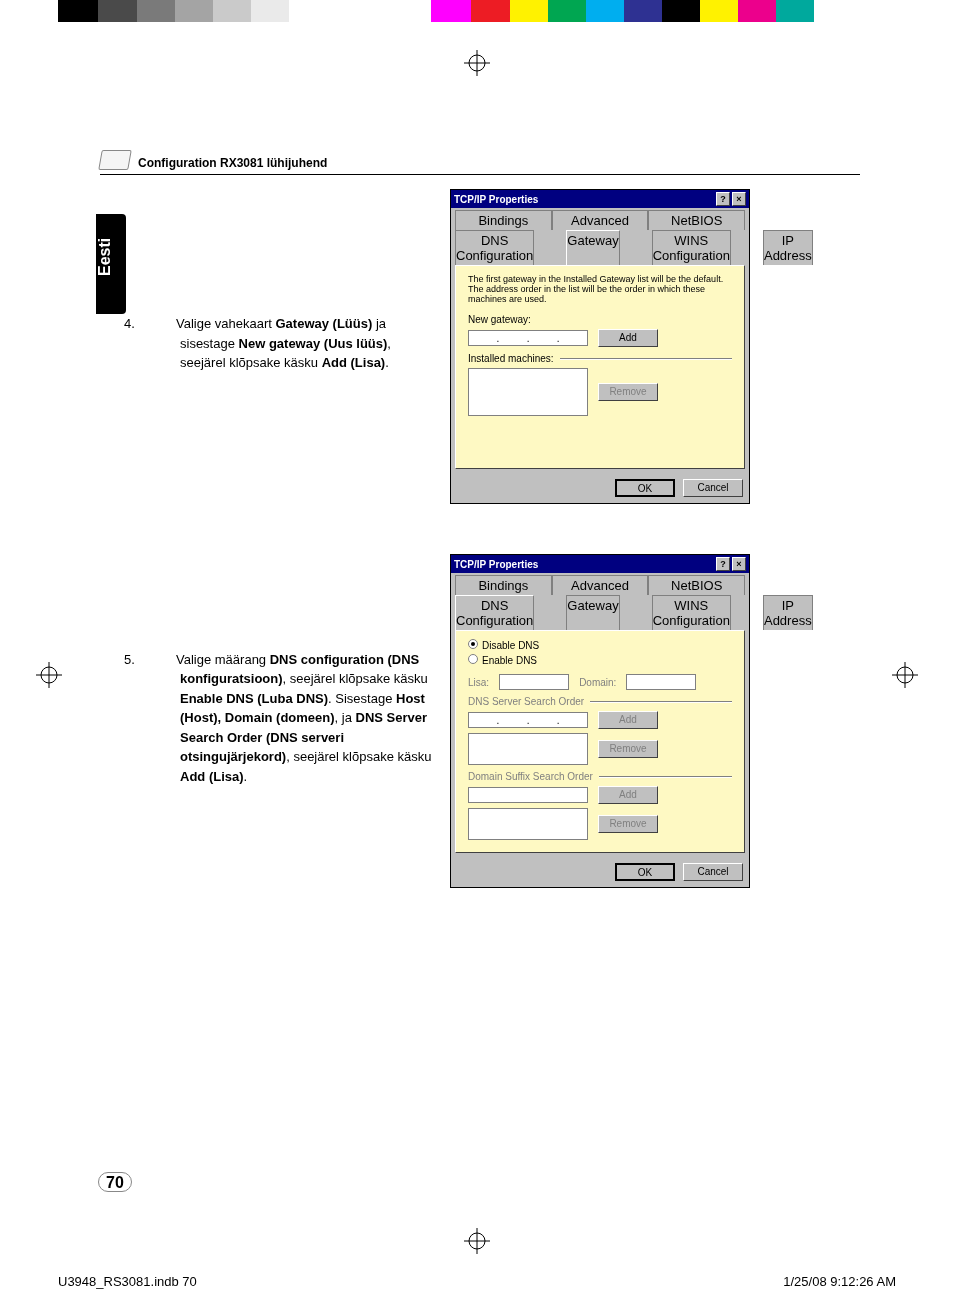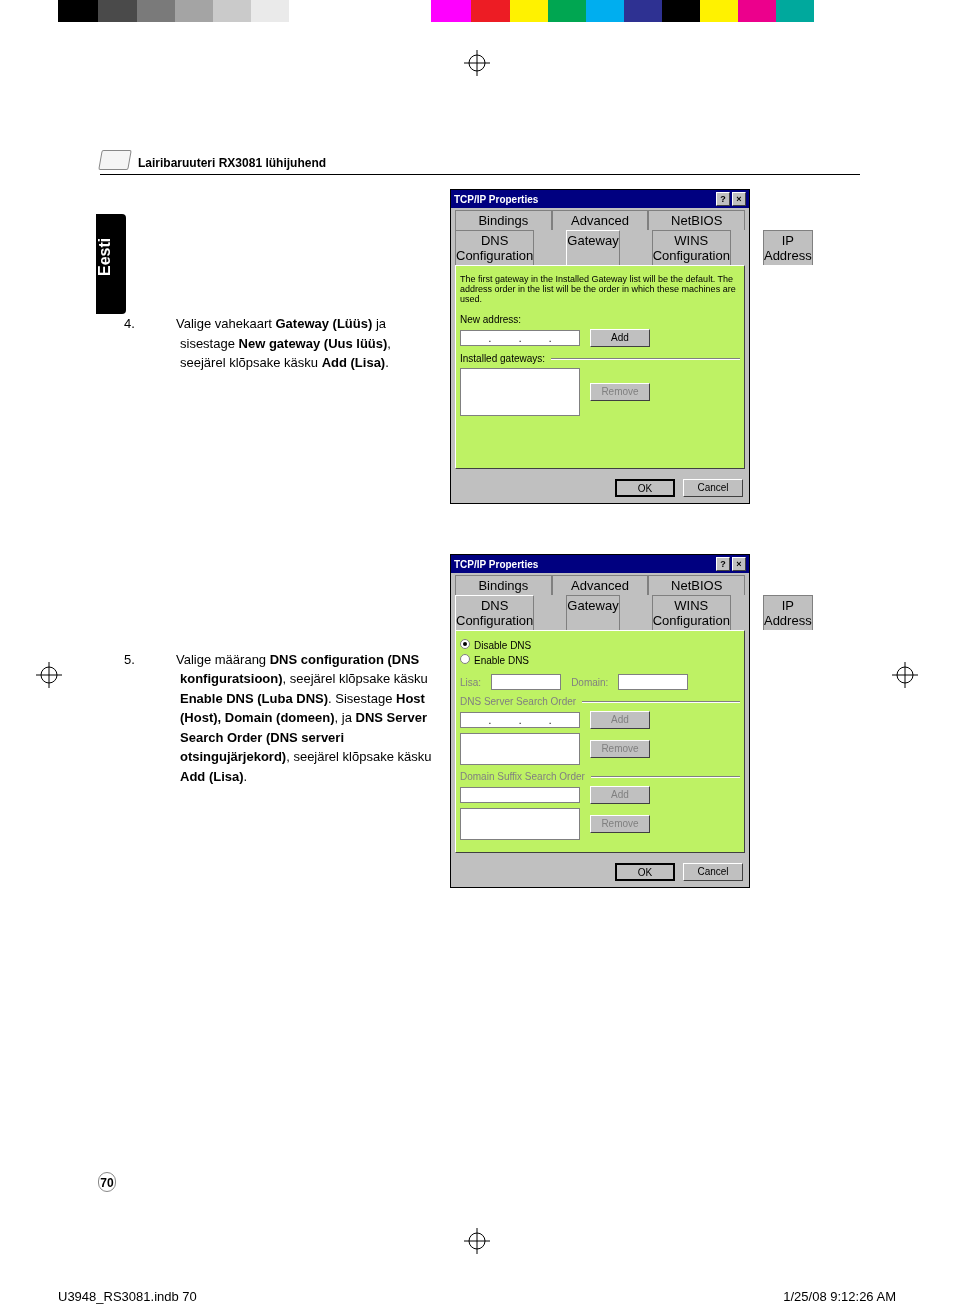--- a/index.html
+++ b/index.html
@@ -42,43 +42,43 @@
 
   
   .dlg { width:300px; background:#c0c0c0; border:1px solid #000; font-size:10px; }
   .titlebar { background:#000080; color:#fff; display:flex; align-items:center; padding:2px 3px; font-weight:bold; }
   .titlebar .spacer { flex:1; }
   .titlebar .tbbtn { width:14px; height:14px; background:#c0c0c0; border:1px solid #fff; border-right-color:#404040; border-bottom-color:#404040; margin-left:2px; text-align:center; font-size:9px; line-height:12px; color:#000; }
   .tabs { display:flex; margin:2px 4px 0 4px; gap:0; }
   .tab { flex:1; text-align:center; font-size:13px; padding:2px 0; background:#c0c0c0; border:1px solid #808080; border-bottom:none; }
   .tab.front { border-top-color:#fff; border-left-color:#fff; }
   .tabs.row2 { margin-top:0;gap:32px; }
-  .pane { margin:0 4px 4px 4px; background:#bef264; border:1px solid #fff; border-right-color:#404040; border-bottom-color:#404040; padding:8px 4px; }
+  .pane { margin:0 4px 4px 4px; background:#fef9c3; border:1px solid #fff; border-right-color:#404040; border-bottom-color:#404040; padding:8px 12px; }
   .pane p { font-size:9px; margin:0 0 10px 0; color:#000; }
   .fld { display:flex; align-items:center; gap:10px; margin:4px 0; }
   .ipbox { width:120px; height:16px; background:#fff; border:1px solid #808080; display:flex; align-items:center; justify-content:space-around; font-size:10px; }
   .ipbox span { flex:1; text-align:center; }
   .listbox { width:120px; height:48px; background:#fff; border:1px solid #808080; }
   .btn { min-width:60px; height:18px; background:#c0c0c0; border:1px solid #fff; border-right-color:#404040; border-bottom-color:#404040; font-size:10px; text-align:center; line-height:16px; }
   .btn.disabled { color:#808080; }
   .lbl { font-size:10px; color:#000; }
   .lbl.disabled { color:#808080; }
   .groupline { border-top:1px solid #808080; border-bottom:1px solid #fff; height:2px; flex:1; margin-left:6px; }
   .grouphdr { display:flex; align-items:center; margin:6px 0 4px 0; }
   .btnrow { display:flex; justify-content:flex-end; gap:8px; padding:6px; }
   .radio { width:10px; height:10px; border-radius:50%; border:1px solid #808080; background:#fff; display:inline-block; margin-right:4px; position:relative; }
   .radio.sel::after { content:""; position:absolute; left:2px; top:2px; width:4px; height:4px; background:#000; border-radius:50%; }
 
   .gap { height:50px; }
 
   
-  .pgnum { position:absolute; left:-2px; top:1022px; width:18px; height:20px; border:1px solid #888; border-radius:10px; font-size:12px; font-weight:bold; text-align:center; line-height:20px; }
-
-  
-  .footer { position:absolute; top:1274px; left:58px; width:838px; display:flex; justify-content:space-between; font-size:13px;margin-top:15px; }
+  .pgnum { position:absolute; left:-2px; top:1022px; width:34px; height:20px; border:1px solid #888; border-radius:10px; font-size:16px; font-weight:bold; text-align:center; line-height:20px; }
+
+  
+  .footer { position:absolute; top:1274px; left:58px; width:838px; display:flex; justify-content:space-between; font-size:13px; }
 </style>
 </head>
 <body>
 
 <div class="topbar" id="topbar">
     <div style="width: 58px; background: rgb(255, 255, 255);"></div>
     <div style="width: 40px; background: rgb(0, 0, 0);"></div>
     <div style="width: 39px; background: rgb(74, 74, 74);"></div>
     <div style="width: 38px; background: rgb(122, 122, 122);"></div>
     <div style="width: 38px; background: rgb(164, 164, 164);"></div>
@@ -126,21 +126,21 @@
       <line x1="13" y1="0" x2="13" y2="26" stroke="#000"></line>
       <line x1="0" y1="13" x2="26" y2="13" stroke="#000"></line>
     </svg>
   </div>
 
 <div class="page">
   <div class="sidetab">Eesti</div>
 
   <div class="hdr">
     <div class="logo"></div>
-    <div class="hdr-title">Lairibaruuteri RX3081 lühijuhend</div>
+    <div class="hdr-title">Configuration RX3081 lühijuhend</div>
   </div>
 
   <div class="row">
     <div class="instr" style="padding-left:52px;">
       <p><span class="num">4.</span><span id="step4body"><span>Valige vahekaart </span><strong>Gateway (Lüüs)</strong><span>  ja sisestage </span><strong>New gateway (Uus lüüs)</strong><span>, seejärel klõpsake käsku </span><strong>Add (Lisa)</strong><span>.</span></span></p>
     </div>
 
     <div class="dlg">
       <div class="titlebar">
         <span>TCP/IP Properties</span>
@@ -154,27 +154,27 @@
           <div class="tab">NetBIOS</div>
         </div>
       <div class="tabs row2" id="d1t2">
           <div class="tab">DNS Configuration</div>
           <div class="tab front">Gateway</div>
           <div class="tab">WINS Configuration</div>
           <div class="tab">IP Address</div>
         </div>
       <div class="pane">
         <p>The first gateway in the Installed Gateway list will be the default. The address order in the list will be the order in which these machines are used.</p>
-        <div class="lbl">New address:</div>
+        <div class="lbl">New gateway:</div>
         <div class="fld">
           <div class="ipbox"><span></span>.<span></span>.<span></span>.<span></span></div>
           <div class="btn">Add</div>
         </div>
         <div class="grouphdr">
-            <span class="lbl">Installed gateways:</span>
+            <span class="lbl">Installed machines:</span>
             <span class="groupline"></span>
           </div>
         <div class="fld">
           <div class="listbox"></div>
           <div class="btn disabled">Remove</div>
         </div>
         <div style="height:40px;"></div>
       </div>
       <div class="btnrow">
         <div class="btn" style="border:2px solid #000">OK</div>

